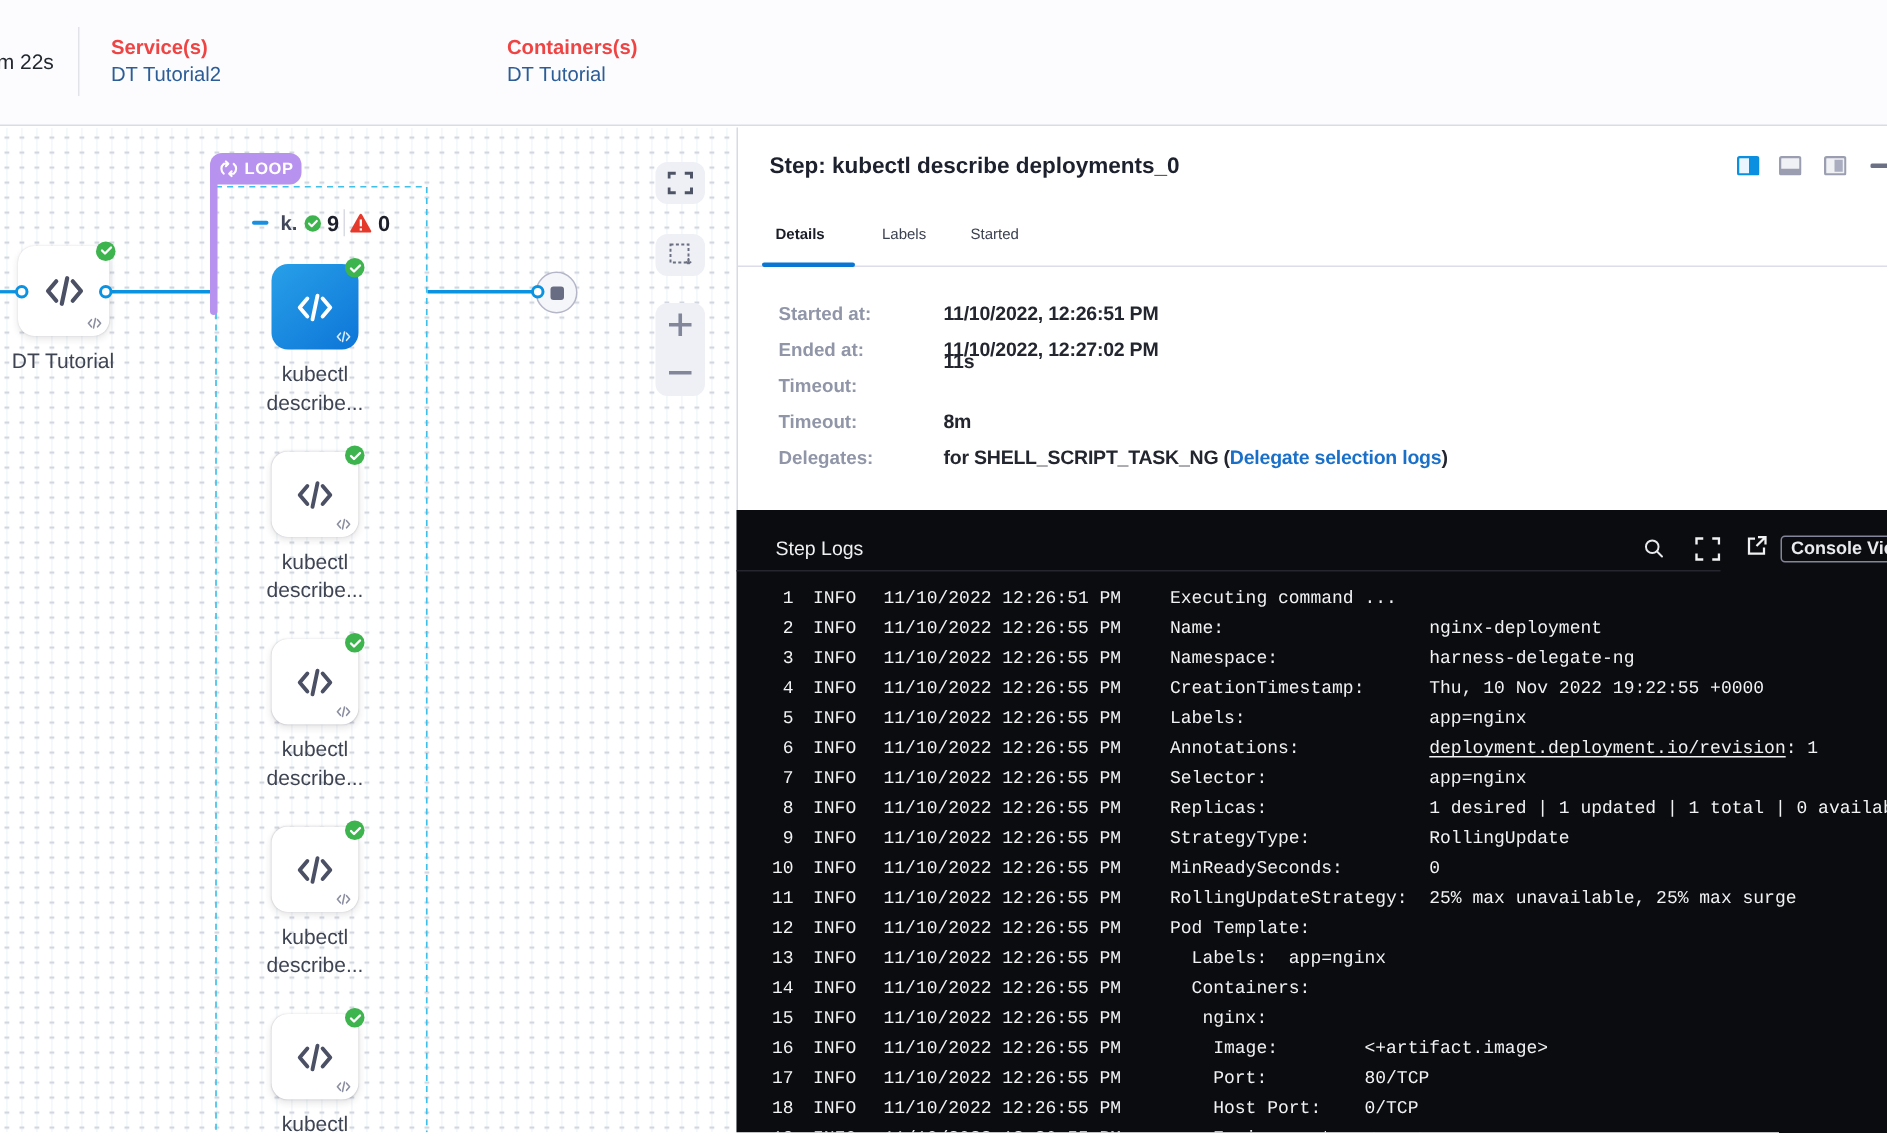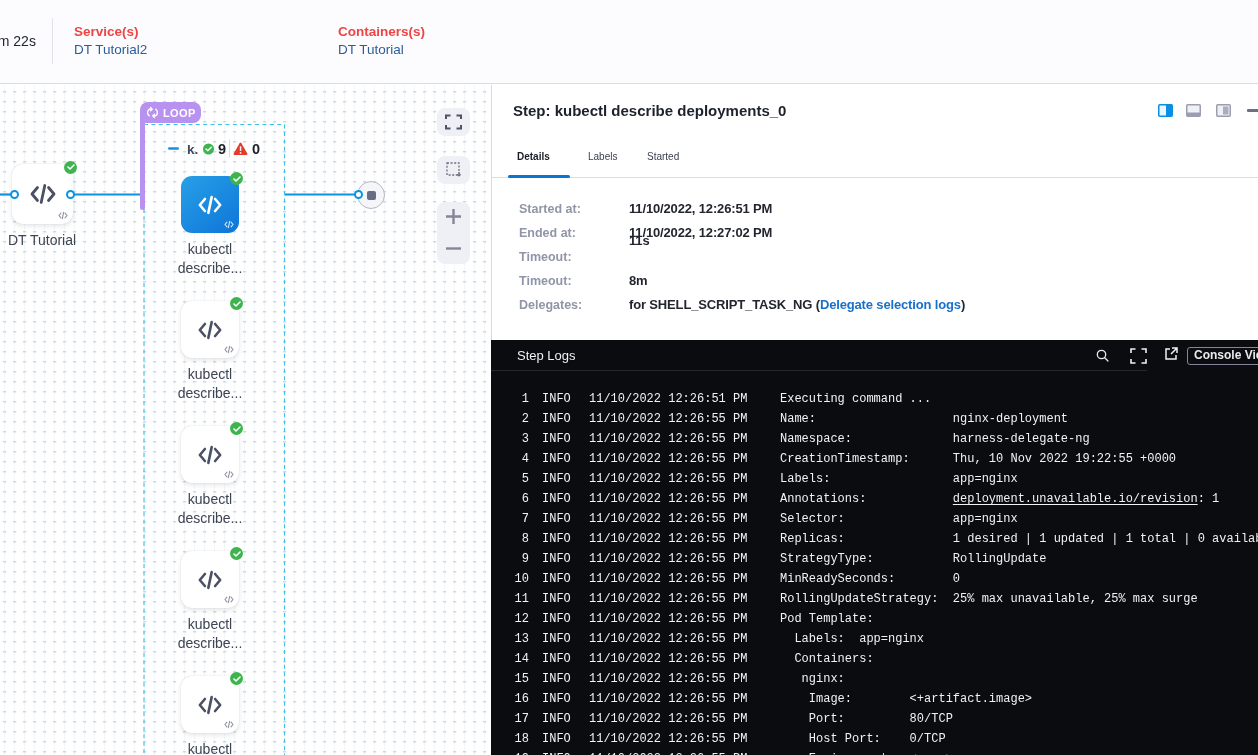--- a/index.html
+++ b/index.html
@@ -54,21 +54,21 @@
 #ptitle { position:absolute; left:21px; top:17px; font-size:15px; font-weight:bold; color:#1d212d; }
 .tab { position:absolute; top:66px; font-size:10px; color:#3c4150; }
 #tabline { position:absolute; left:0; top:92px; width:767px; height:1px; background:#dcdde8; }
 #tabsel { position:absolute; left:16px; top:90px; width:62px; height:3px; background:#0a76d4; border-radius:2px; }
 .drow { position:absolute; left:27px; font-size:12.5px; font-weight:bold; color:#9096a8; }
 .dval { position:absolute; left:137px; font-size:13px; font-weight:bold; color:#23262f; letter-spacing:-0.15px; }
 .dval a { color:#1a70c8; text-decoration:none;text-align:right; }
 
 
 #console { position:absolute; left:491px; top:340px; width:767px; height:415px; background:#0b0c0f; }
-#chdr { position:absolute; left:0; top:0; width:656px; height:31px; border-bottom:1px solid #26272e; }
+#chdr { position:absolute; left:0; top:10px; width:656px; height:31px; border-bottom:1px solid #26272e; }
 #chdr .t { position:absolute; left:26px; top:8px; color:#eff0f2; font-size:13px; }
 #cview { position:absolute; left:696px; top:7px; width:95px; height:18px; border:1.5px solid #83869a; border-radius:3px;
   color:#e9eaee; font-size:12px; font-weight:bold; text-align:left; padding-left:6px; line-height:15px; }
 pre.log { position:absolute; top:49.3px; font-family:"Liberation Mono", monospace; font-size:12px; line-height:20px; color:#f1f2f4; }
 pre.log u { text-underline-offset:2px; }
 </style>
 </head>
 <body>
 
 <div id="tophdr">
@@ -352,21 +352,21 @@
 11/10/2022 12:26:55 PM
 11/10/2022 12:26:55 PM
 11/10/2022 12:26:55 PM
 11/10/2022 12:26:55 PM
 11/10/2022 12:26:55 PM</pre>
   <pre class="log" style="left:289px;">Executing command ...
 Name:                   nginx-deployment
 Namespace:              harness-delegate-ng
 CreationTimestamp:      Thu, 10 Nov 2022 19:22:55 +0000
 Labels:                 app=nginx
-Annotations:            <u>deployment.unavailable.io/revision</u>: 1
+Annotations:            <u>deployment.deployment.io/revision</u>: 1
 Selector:               app=nginx
 Replicas:               1 desired | 1 updated | 1 total | 0 available | 1
 StrategyType:           RollingUpdate
 MinReadySeconds:        0
 RollingUpdateStrategy:  25% max unavailable, 25% max surge
 Pod Template:
   Labels:  app=nginx
   Containers:
    nginx:
     Image:        &lt;+artifact.image&gt;

